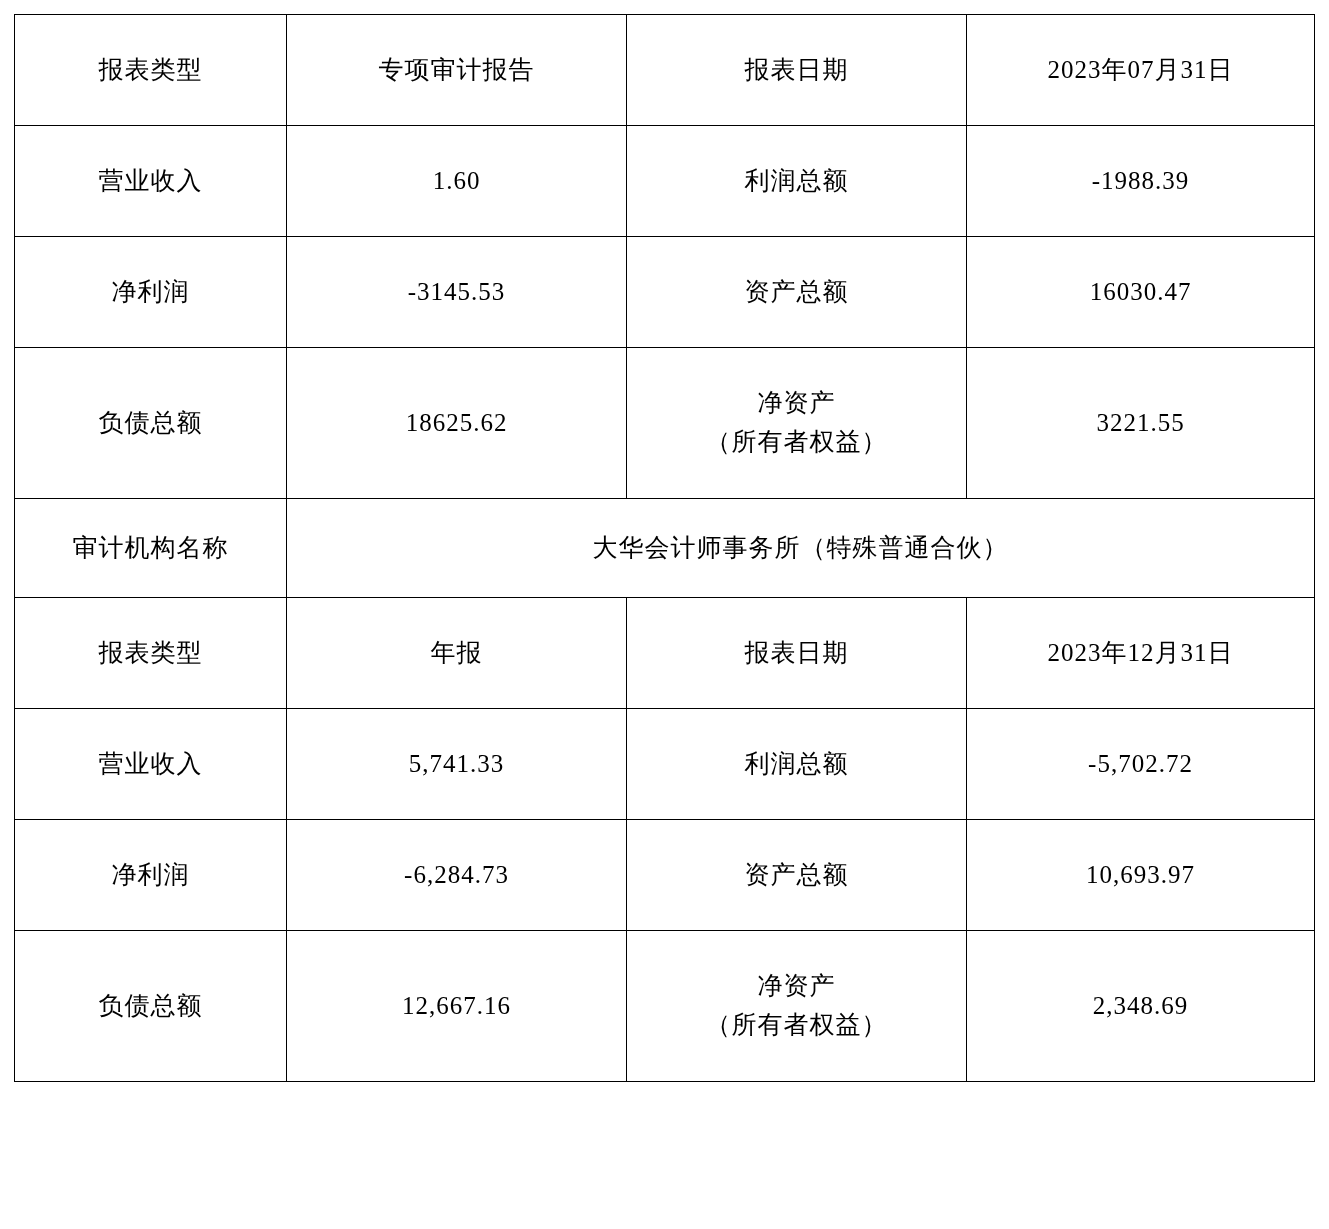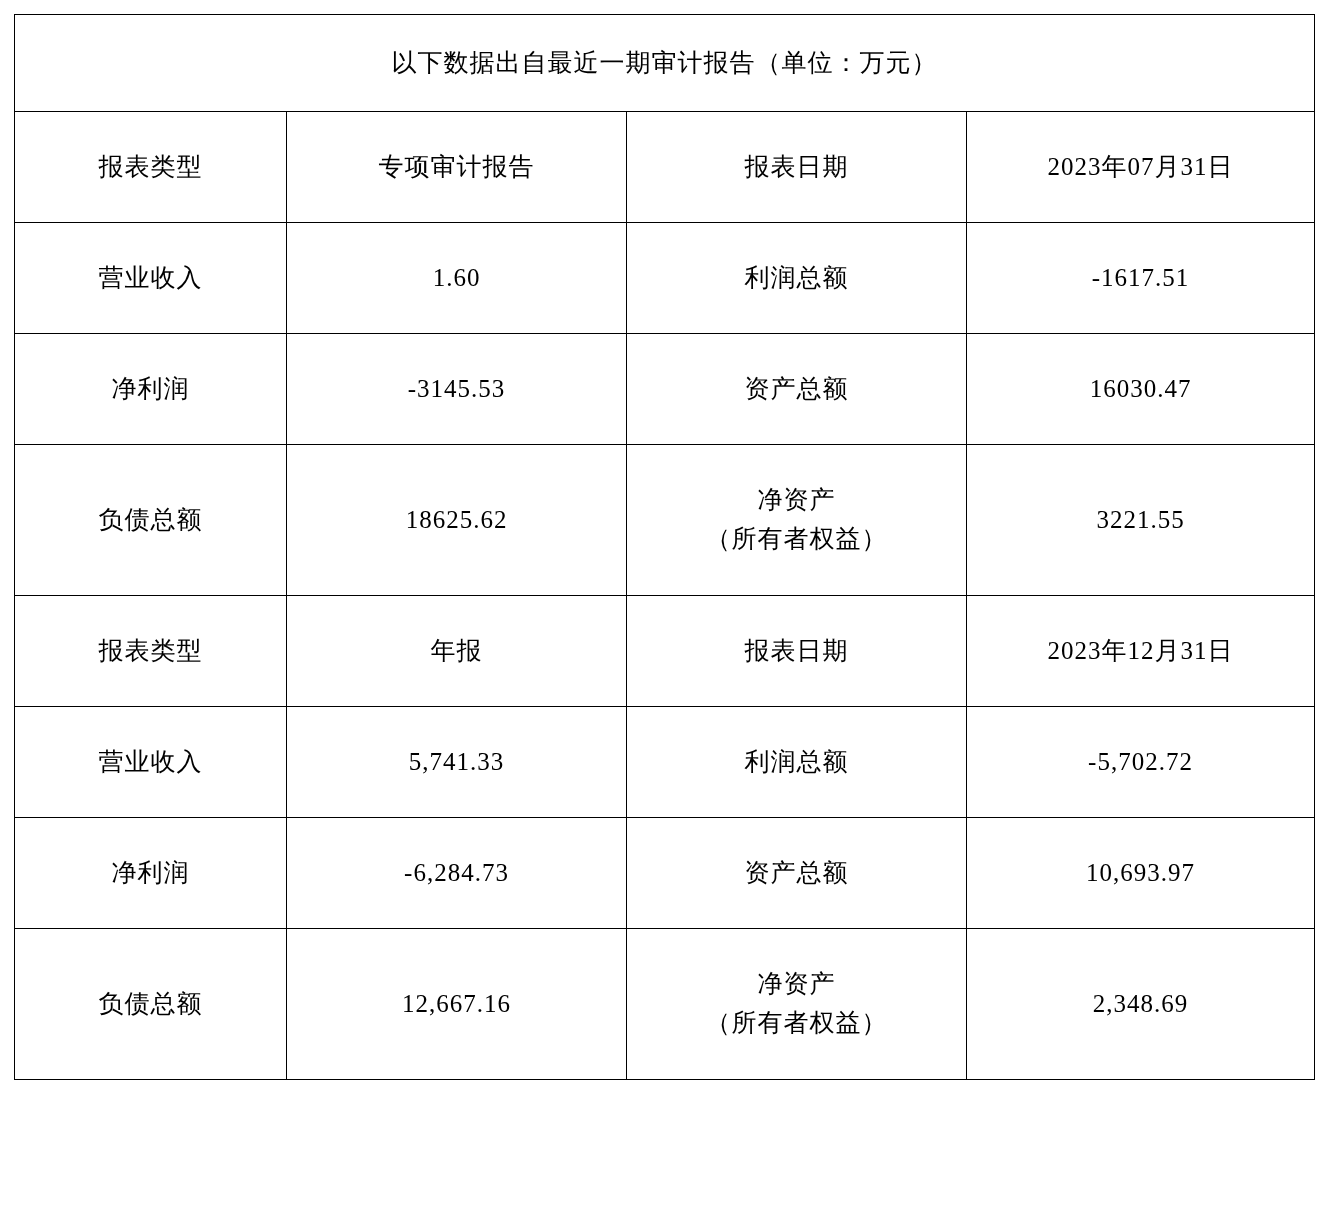--- a/index.html
+++ b/index.html
@@ -63,36 +63,33 @@
 
 <div class="page">
   <table class="fin">
     <colgroup>
       <col class="col-a">
       <col class="col-b">
       <col class="col-c">
       <col class="col-d">
     </colgroup>
     <tbody>
-      <tr class="section-title">
-        <td colspan="4">以下数据出自最近一期审计报告（单位：万元）</td>
-      </tr>
 
       <tr class="row-std">
         <td>报表类型</td>
         <td>专项审计报告</td>
         <td>报表日期</td>
         <td>2023年07月31日</td>
       </tr>
 
       <tr class="row-std">
         <td>营业收入</td>
         <td>1.60</td>
         <td>利润总额</td>
-        <td>-1617.51</td>
+        <td>-1988.39</td>
       </tr>
 
       <tr class="row-std">
         <td>净利润</td>
         <td>-3145.53</td>
         <td>资产总额</td>
         <td>16030.47</td>
       </tr>
 
       <tr class="row-tall">
@@ -100,20 +97,24 @@
         <td>18625.62</td>
         <td>
           <span class="two-line">
             <span>净资产</span>
             <span>（所有者权益）</span>
           </span>
         </td>
         <td>3221.55</td>
       </tr>
 
+      <tr class="row-auditor">
+        <td>审计机构名称</td>
+        <td colspan="3">大华会计师事务所（特殊普通合伙）</td>
+      </tr>
 
 
       <tr class="row-std">
         <td>报表类型</td>
         <td>年报</td>
         <td>报表日期</td>
         <td>2023年12月31日</td>
       </tr>
 
       <tr class="row-std">

